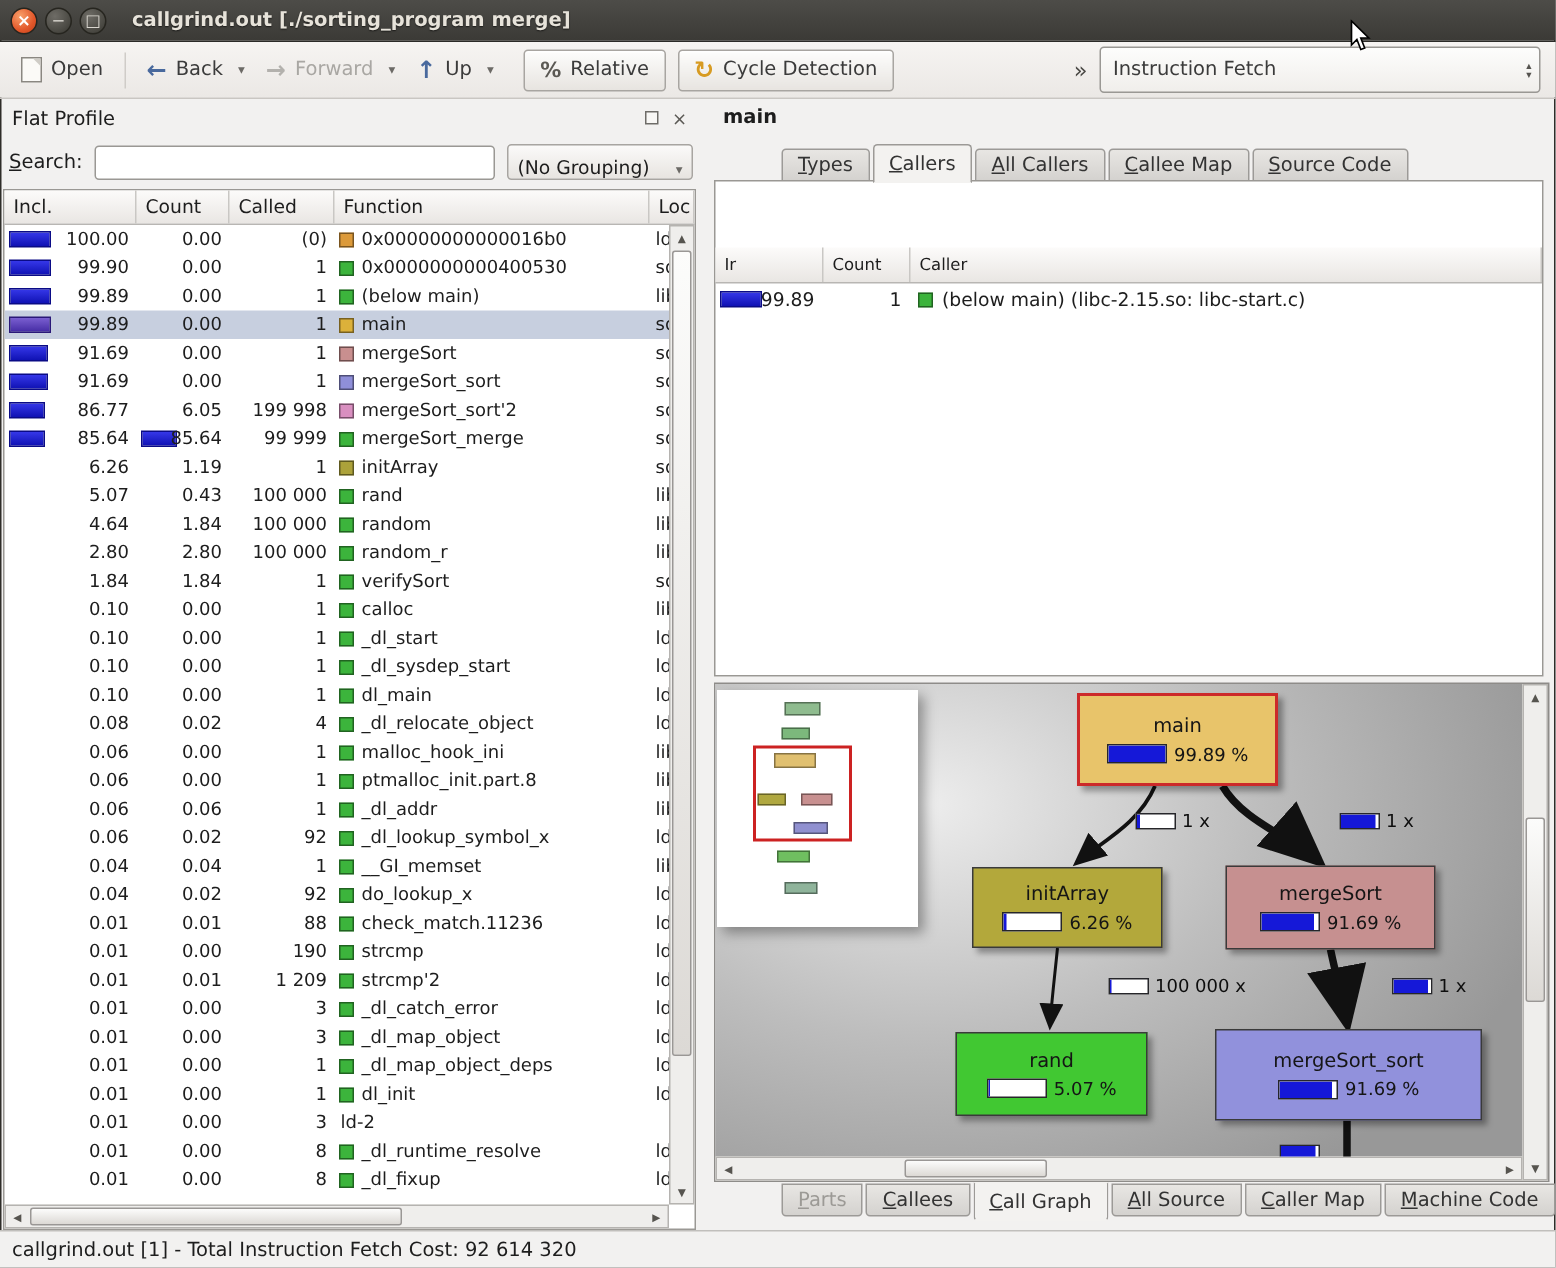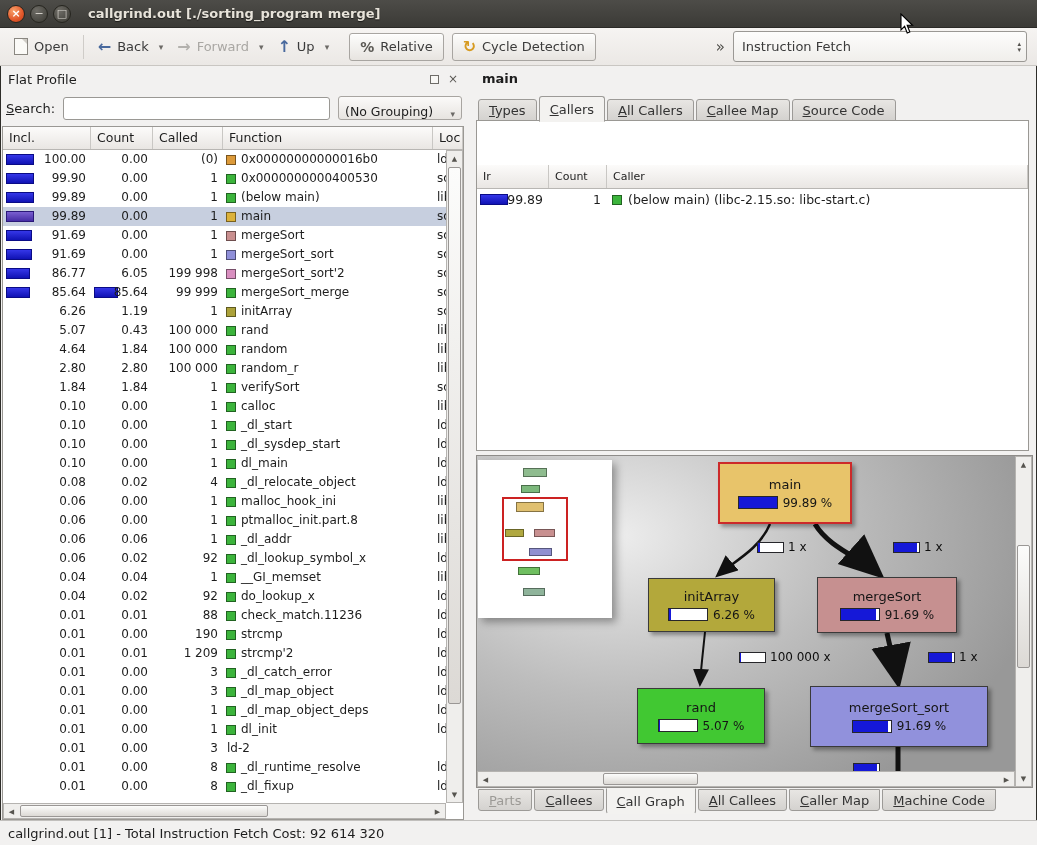--- a/index.html
+++ b/index.html
@@ -83,21 +83,21 @@
   .sthumb { position:absolute; background:linear-gradient(#fcfcfb,#dcd9d5); border:1px solid #9a9795; border-radius:2px; }
   .sarrow { position:absolute; font-size:7px; color:#56544f; width:15px; height:15px;
     display:flex; align-items:center; justify-content:center; }
   .vsb { right:0; top:23px; bottom:16px; width:17px; }
   .vsb .sthumb { left:1px; right:1px; }
   .hsb { left:0; right:17px; bottom:0; height:16px; }
   .hsb .sthumb { top:1px; bottom:1px; }
   
   .right-panel { position:absolute; left:470px; top:66px; width:567px; height:754px; }
   .detail-title { position:absolute; left:12px; top:5px; font-weight:bold; font-size:13px; }
-  .tabbar { display:flex; align-items:flex-end; }
+  .tabbar { display:flex; align-items:flex-end;margin-left:43px; }
   .tabbar.top { position:absolute; left:8px; top:28px; right:0; height:27px; }
   .tab { height:22px; line-height:21px; padding:0 10px; font-size:13px; color:#333;
     border:1px solid #9c9a97; background:linear-gradient(#e8e6e3,#d4d2cf);
     border-radius:3px 3px 0 0; margin-right:2px; white-space:nowrap; }
   .tab.active { height:26px; line-height:25px; background:#f3f2f0; border-bottom-color:#f3f2f0;
     margin-bottom:-1px; position:relative; z-index:2; }
   .tab.disabled { color:#9c9a96; }
   .accel::first-letter { text-decoration:underline; }
   .callers-pane { position:absolute; left:6px; top:54px; width:553px; height:331px;
     border:1px solid #9a9894; background:#fff; }
@@ -865,21 +865,21 @@
       <span class="sarrow" style="left:0;top:0;">◀</span>
       <span class="sthumb" style="left:125px;width:95px;"></span>
       <span class="sarrow" style="right:0;top:0;">▶</span>
     </div>
   </div>
 
   <div class="tabbar bottom">
       <div class="tab accel disabled">Parts</div>
       <div class="tab accel">Callees</div>
       <div class="tab accel active">Call Graph</div>
-      <div class="tab accel">All Callees</div>
+      <div class="tab accel">All Source</div>
       <div class="tab accel">Caller Map</div>
       <div class="tab accel">Machine Code</div>
     </div>
 </div>
 
 <div class="statusbar">
   <span>callgrind.out [1] - Total Instruction Fetch Cost: 92 614 320</span>
 </div>
 
 </body></html>

